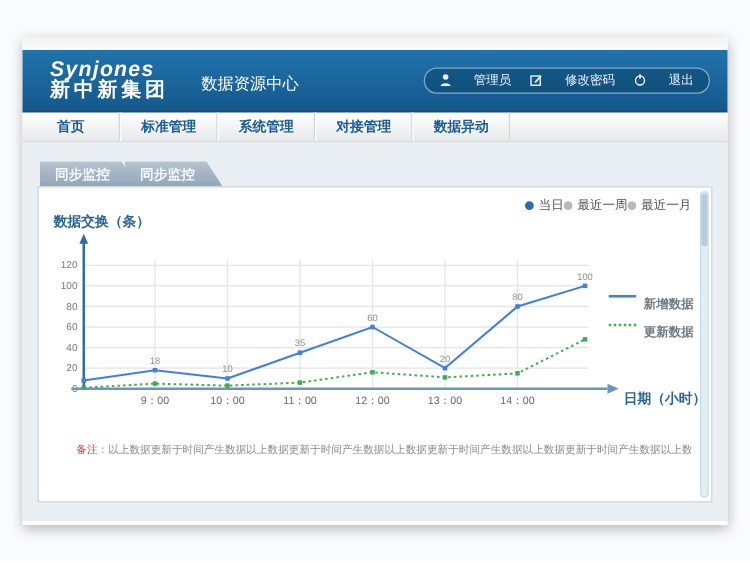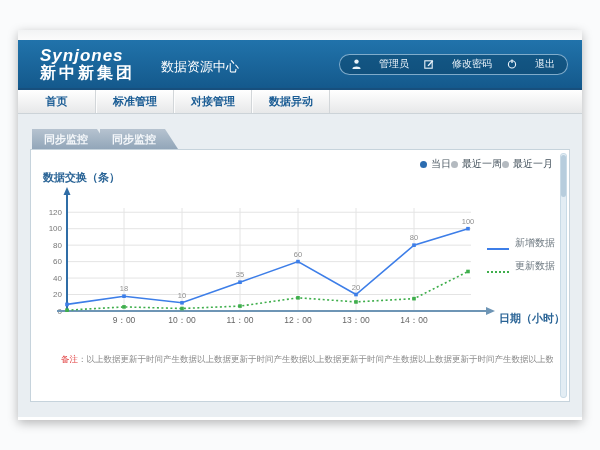--- a/index.html
+++ b/index.html
@@ -48,21 +48,21 @@
   .period { position:absolute; right:16px; top:7px; display:flex; }
   .opt { display:flex; align-items:center; gap:4px; font-size:10px; color:#44525d; cursor:pointer; }
   .dot { width:7px; height:7px; border-radius:50%; background:#b4bac0; display:inline-block; }
   .dot.sel { background:#2b6cb0; }
 
   .ylabel { position:absolute; left:12px; top:20px; color:#2a6496; font-size:11px; font-weight:bold; }
   .xlabel { position:absolute; left:468px; top:161px; color:#2a6496; font-size:11px; font-weight:bold; white-space:nowrap; }
   #chart-svg { position:absolute; left:0; top:36px; }
 
   .legend { position:absolute; right:14px; top:86px; }
-  .legend-row { display:flex; align-items:flex-end; gap:6px; margin-bottom:9px; }
+  .legend-row { display:flex; align-items:flex-start; gap:6px; margin-bottom:9px;font-weight:bold; }
   .legend-sample { width:22px; height:0; border-top:2px solid #3d7ee8; display:inline-block; }
   .legend-sample.dotted { border-top-style:dotted; }
   .legend-text { font-size:10px; color:#6f7a82; }
 
   .note { position:absolute; left:30px; top:204px; right:16px; font-size:8.5px; color:#8b8b8b;
           white-space:nowrap; overflow:hidden; }
   .note-label { color:#e03a3a; }
 
   .scrollbar { position:absolute; right:2px; top:3px; bottom:3px; width:7px;
                background:#e3edf4; border:1px solid #c9dbe7; border-radius:3px; }
@@ -109,20 +109,21 @@
               </svg>
           </span>
           <span>退出</span>
         </div>
       </div>
     </div>
 
     <div class="nav">
       <div class="nav-item">首页</div>
       <div class="nav-item">标准管理</div>
+      <div class="nav-item">系统管理</div>
       <div class="nav-item">对接管理</div>
       <div class="nav-item">数据异动</div>
     </div>
 
     <div class="content">
       <div class="tabbar">
         <div class="tab inactive">
           <span>同步监控</span>
         </div>
         <div class="tab inactive">

